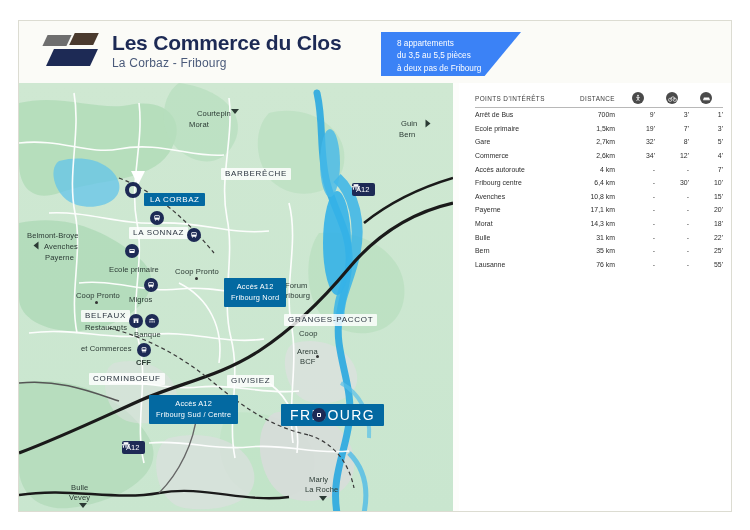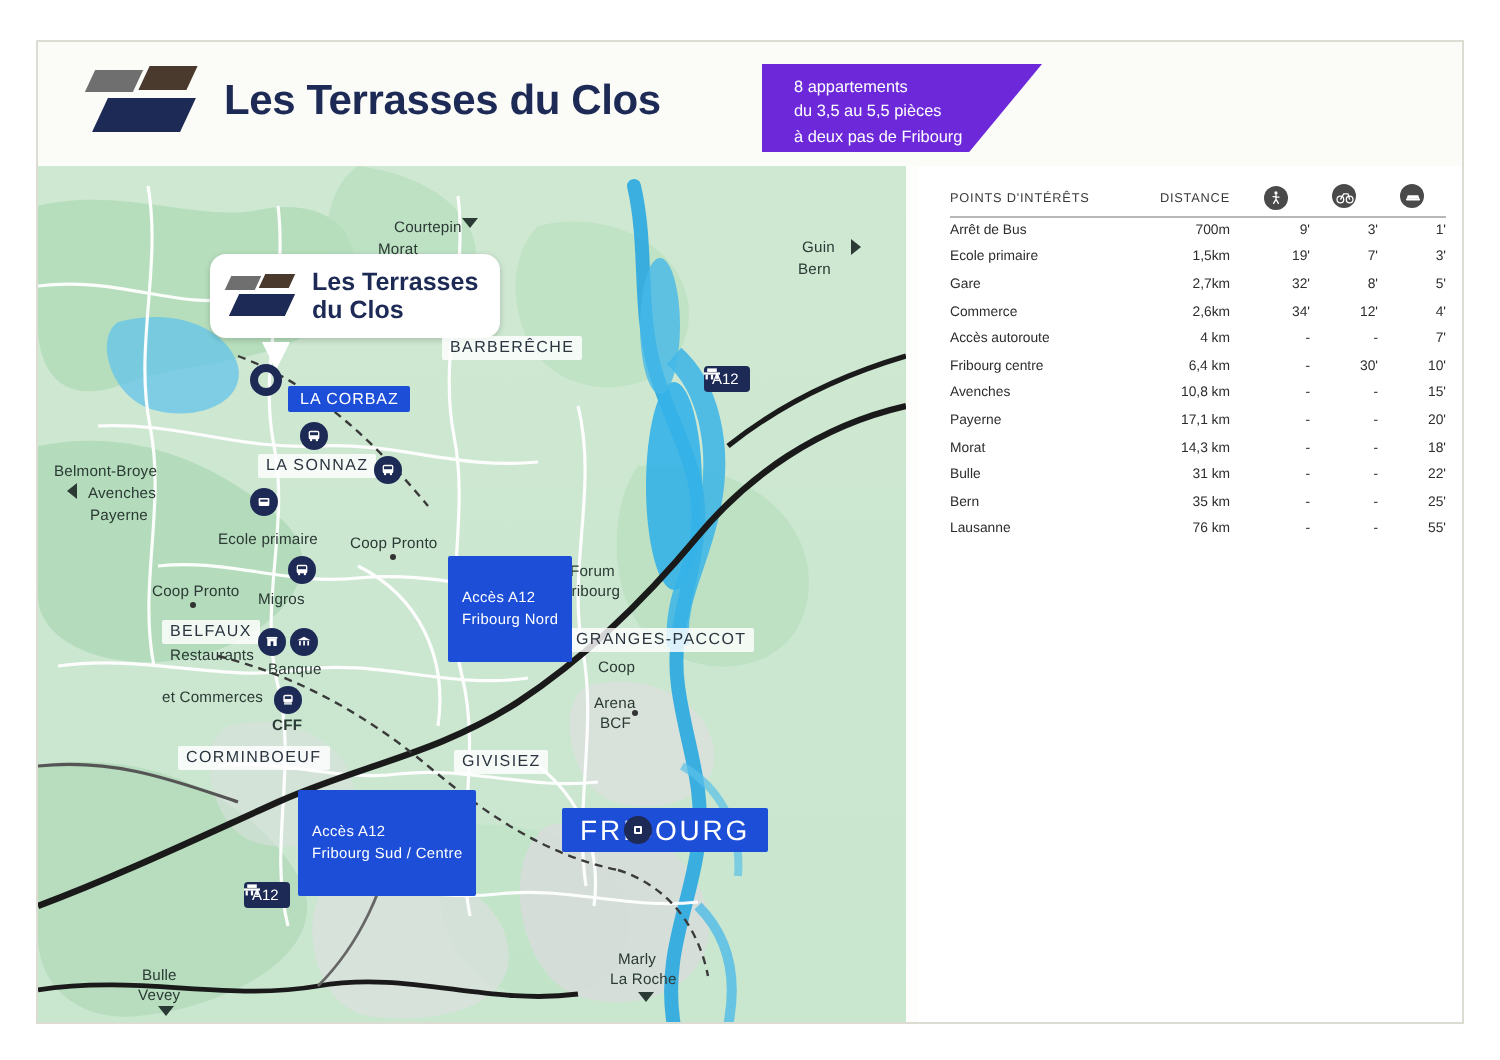--- a/index.html
+++ b/index.html
@@ -35,21 +35,21 @@
         background: #1d2a55; transform: skewX(-25deg); }
   .brand-text .t1 {
     font-size: 21px; font-weight: bold; color: #1d2a55; letter-spacing: -0.2px; line-height: 1.08;
   }
   .brand-text .t2 {
     font-size: 12px; color: #4a5a7a; letter-spacing: 0.2px; margin-top: 1px;
   }
   .ribbon {
     position: absolute; left: 362px; top: 11px;
     width: 140px; height: 44px;
-    background: #6d28d9;
+    background: #3b82f6;
     color: #fff;
     padding: 6px 10px 0 16px;
     font-size: 8.2px; line-height: 1.5;
     clip-path: polygon(0 0, 100% 0, 74% 100%, 0 100%);
   }
   .ribbon .rl { white-space: nowrap; }
 
   
   .map {
     position: absolute; left: 0; top: 62px;
@@ -63,26 +63,26 @@
     position: absolute;
     font-size: 7.6px; color: #2b3a34; white-space: nowrap;
     line-height: 1.25; letter-spacing: 0.1px;
   }
   .mlabel.town {
     background: rgba(255,255,255,0.82);
     padding: 1px 4px; border-radius: 1px;
     font-size: 8px; letter-spacing: 0.7px; color: #2b3540;
   }
   .chip {
-    position: absolute; background: #1d4ed8; color: #fff;
+    position: absolute; background: #0369a1; color: #fff;
     font-size: 8px; letter-spacing: 0.5px;
     padding: 2px 6px; white-space: nowrap; border-radius: 1px;
   }
   .chip.lg { font-size: 14px; letter-spacing: 1.4px; padding: 3px 9px; }
-  .chip.multi { font-size: 7.4px; line-height: 1.45; padding: 16px 7px; letter-spacing: 0.2px; }
+  .chip.multi { font-size: 7.4px; line-height: 1.45; padding: 4px 7px; letter-spacing: 0.2px; text-align: center; }
   .shield {
     position: absolute; background: #1d2a55; color: #fff;
     font-size: 7.5px; padding: 2px 6px 2px 4px; border-radius: 2px;
     display: flex; align-items: center; gap: 3px; white-space: nowrap;
   }
   .poi {
     position: absolute; width: 14px; height: 14px; border-radius: 50%;
     background: #1d2a55; display: flex; align-items: center; justify-content: center;
   }
   .poi svg { position: static; }
@@ -153,21 +153,22 @@
 <div class="page">
 
   <div class="header">
     <div class="brand">
       <div class="logo-mark">
         <span class="p p1"></span>
           <span class="p p2"></span>
           <span class="p p3"></span>
       </div>
       <div class="brand-text">
-        <div class="t1">Les Terrasses du Clos</div>
+        <div class="t1">Les Commerce du Clos</div>
+        <div class="t2">La Corbaz - Fribourg</div>
       </div>
     </div>
     <div class="ribbon">
       <div class="rl">8 appartements</div>
       <div class="rl">du 3,5 au 5,5 pièces</div>
       <div class="rl">à deux pas de Fribourg</div>
     </div>
   </div>
 
   <div class="map">
@@ -222,31 +223,20 @@
       <path d="M0,412 C50,404 95,418 140,410 C185,402 225,420 270,414" stroke="#1a1a1a" stroke-width="2.4" fill="none"></path>
       <path d="M140,410 C160,390 175,360 178,330" stroke="#666" stroke-width="1.4" fill="none"></path>
 
       <g stroke="#3a3a3a" stroke-width="1.2" fill="none" stroke-dasharray="4 3">
         <path d="M90,245 C130,255 165,275 195,300 C225,325 255,345 290,352"></path>
         <path d="M290,352 C315,360 330,380 335,405"></path>
         <path d="M100,95 C140,110 170,140 195,170"></path>
       </g>
     </svg>
 
-    <div class="callout">
-      <div class="cmark">
-        <span class="c1"></span>
-          <span class="c2"></span>
-          <span class="c3"></span>
-      </div>
-      <div class="ctext">
-        <div>Les Terrasses</div>
-        <div>du Clos</div>
-      </div>
-    </div>
     <div class="callout-tail"></div>
     <div class="pinring"></div>
 
     <div class="chip" style="left:125px; top:110px;">LA CORBAZ</div>
     <div class="mlabel town" style="left:110px; top:144px;">LA SONNAZ</div>
     <div class="mlabel town" style="left:202px; top:85px;">BARBERÊCHE</div>
     <div class="mlabel town" style="left:62px; top:227px;">BELFAUX</div>
     <div class="mlabel town" style="left:265px; top:231px;">GRANGES-PACCOT</div>
     <div class="mlabel town" style="left:70px; top:290px;">CORMINBOEUF</div>
     <div class="mlabel town" style="left:192px; top:292px;margin-left:16px;">GIVISIEZ</div>

